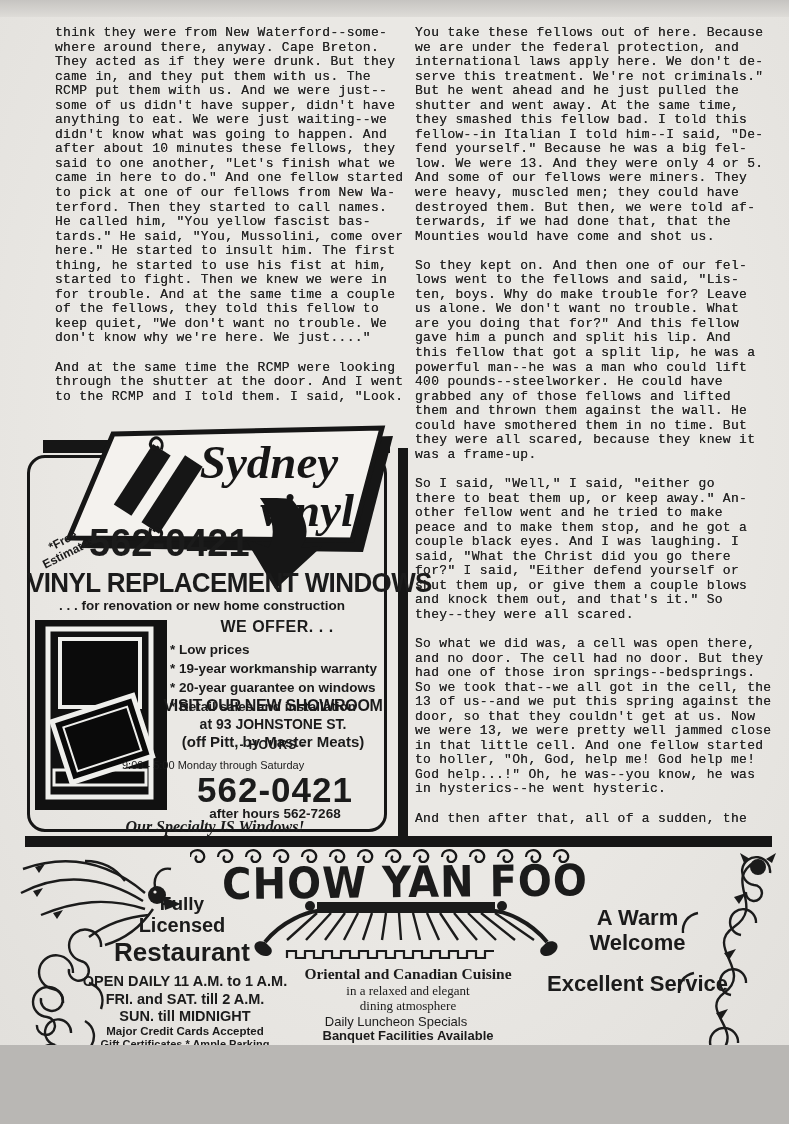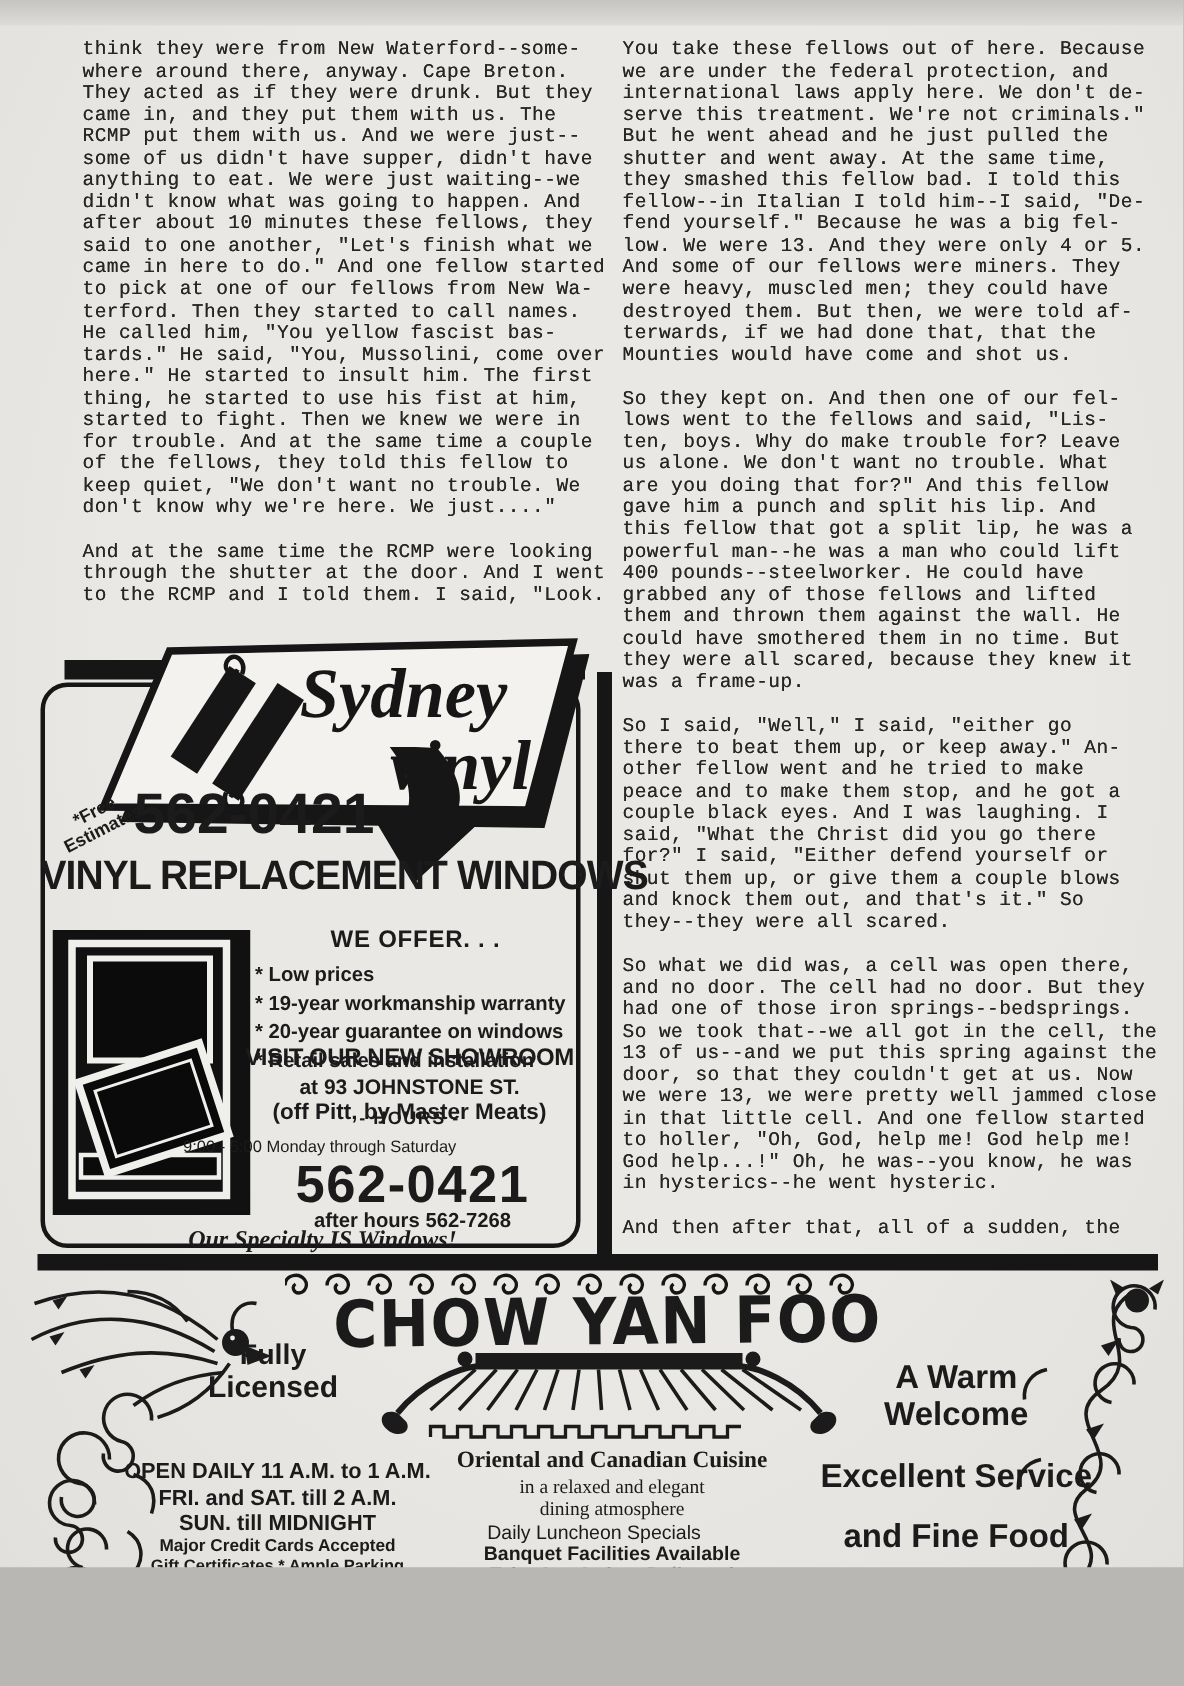--- a/index.html
+++ b/index.html
@@ -178,20 +178,21 @@
       <div>Estimates</div>
     </div>
 
     <div class="abs phone-top">562-0421</div>
 
     <svg class="abs" style="left:186px;top:58px" width="115" height="96" viewBox="0 0 115 96">
       <path d="M70,0 C88,14 96,32 88,46 L108,42 L70,92 L32,48 L56,52 C62,38 54,18 38,4 Z" fill="#161616" transform="rotate(10 70 48)"></path>
     </svg>
 
     <div class="abs headline">VINYL REPLACEMENT WINDOWS</div>
+    <div class="abs subhead">. . . for renovation or new home construction</div>
 
     <svg class="abs" style="left:8px;top:180px" width="132" height="190" viewBox="0 0 132 190">
       <rect x="0" y="0" width="132" height="190" fill="#111"></rect>
       <rect x="13" y="9" width="103" height="168" fill="none" stroke="#efefec" stroke-width="5"></rect>
       <rect x="25" y="19" width="80" height="68" fill="#0b0b0b" stroke="#efefec" stroke-width="4"></rect>
       <rect x="19" y="150" width="92" height="15" fill="#0b0b0b" stroke="#efefec" stroke-width="3"></rect>
       <g transform="rotate(-18 64 120)">
         <rect x="25" y="88" width="85" height="64" fill="#0a0a0a" stroke="#efefec" stroke-width="5"></rect>
         <rect x="34" y="97" width="67" height="46" fill="none" stroke="#efefec" stroke-width="2"></rect>
       </g>
@@ -285,20 +286,21 @@
           <path d="M128,6 l10,-6 l-4,10 z"></path>
         <path d="M96,44 l12,-4 l-7,11 z"></path>
           <path d="M86,100 l12,-4 l-7,11 z"></path>
         <path d="M78,160 l12,-4 l-7,11 z"></path>
           <path d="M130,222 l14,-6 l-4,12 z"></path>
       </g>
     </svg>
 
     <div class="abs ctr b fully1">Fully</div>
     <div class="abs ctr b fully2">Licensed</div>
+    <div class="abs ctr b fully3">Restaurant</div>
     <div class="abs ctr b ch-h1">OPEN DAILY 11 A.M. to 1 A.M.</div>
     <div class="abs ctr b ch-h2">FRI. and SAT. till 2 A.M.</div>
     <div class="abs ctr b ch-h3">SUN. till MIDNIGHT</div>
     <div class="abs ctr ch-n1">Major Credit Cards Accepted</div>
     <div class="abs ctr ch-n2">Gift Certificates * Ample Parking</div>
 
     <svg class="abs" style="left:253px;top:53px" width="305" height="64" viewBox="0 0 305 64">
       <rect x="64" y="2" width="178" height="9" fill="#1b1b1b"></rect>
       <circle cx="57" cy="6" r="5" fill="#1b1b1b"></circle>
         <circle cx="249" cy="6" r="5" fill="#1b1b1b"></circle>
@@ -312,20 +314,19 @@
     <div class="abs ctr cuisine">Oriental and Canadian Cuisine</div>
     <div class="abs ctr ch-t1">in a relaxed and elegant</div>
     <div class="abs ctr ch-t2">dining atmosphere</div>
     <div class="abs ctr ch-s1">Daily Luncheon Specials</div>
     <div class="abs ctr ch-s2">Banquet Facilities Available</div>
     <div class="abs ctr ch-s3">Take Out Orders Delivered</div>
 
     <div class="abs ctr b ch-w1">A Warm</div>
     <div class="abs ctr b ch-w2">Welcome</div>
     <div class="abs ctr b ch-w3">Excellent Service</div>
-    <div class="abs ctr b ch-w4">and Fine Food</div>
 
     <div class="abs address">750 Grand Lake Rd., Sydney</div>
     <div class="abs phones">562-0088 or 539-2825</div>
 
     <div class="bar" style="left:45px;top:236px;width:697px;height:10px;"></div>
   </div>
 </div>
 
 </body></html>

